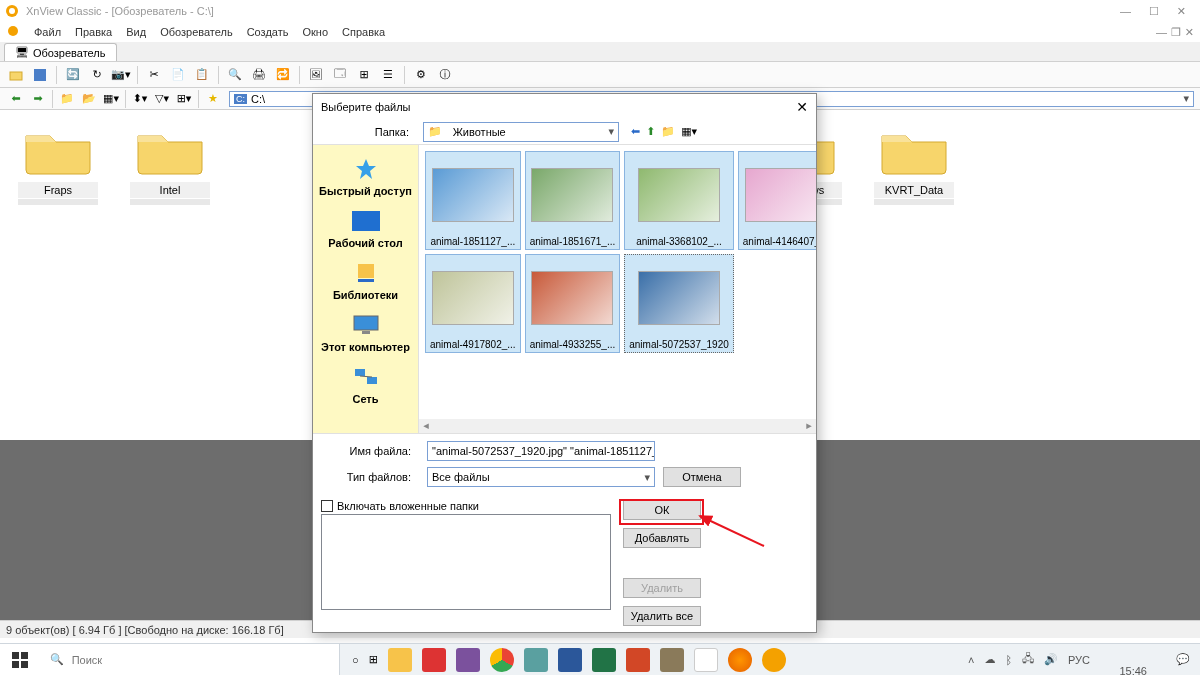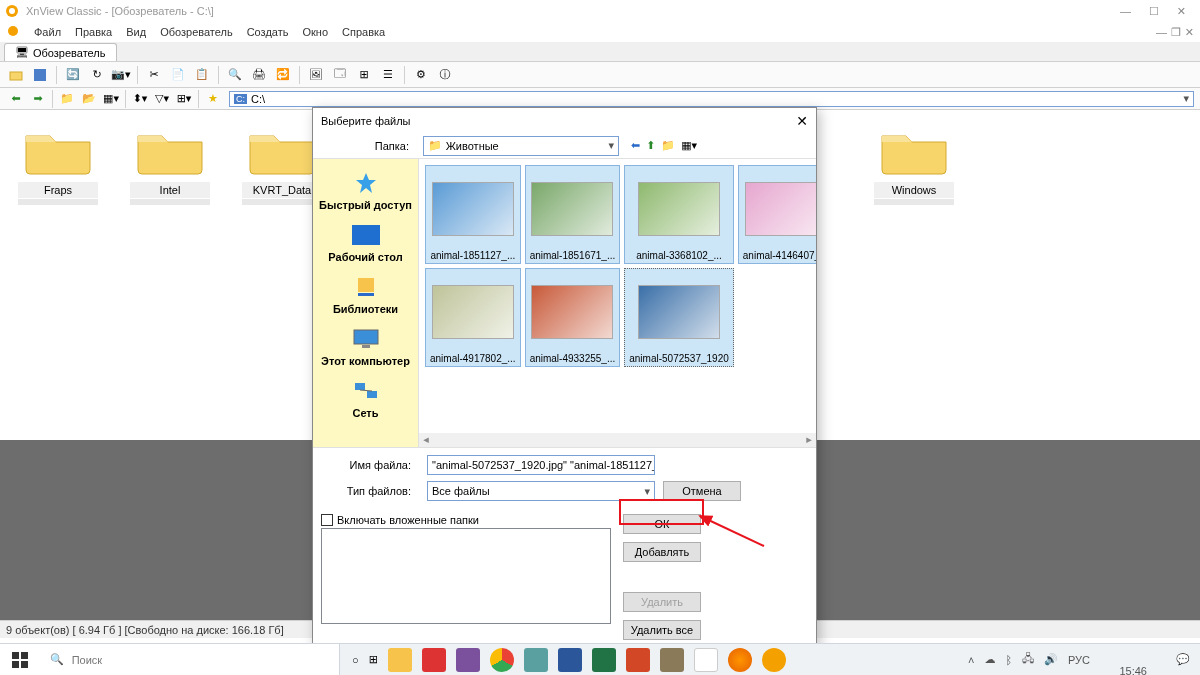--- a/index.html
+++ b/index.html
@@ -21,21 +21,21 @@
 .navbar .addr { flex:1; height:16px; border:1px solid #7a9fd4; background:#fff; margin-left:4px; display:flex; align-items:center; padding:0 4px; }
 .browser { position:relative; height:330px; background:#fff; }
 .folders { display:flex; gap:32px; padding:14px 18px; }
 .folder { width:80px; text-align:center; }
 .folder .ficon { width:72px; height:52px; margin:0 auto 4px; }
 .folder .flabel { background:#f0f0f0; padding:2px 0; }
 .folder .fbar { height:6px; background:#e8e8e8; margin-top:1px; }
 .filegap { height:180px; background:#6d6d6d; }
 .statusbar { height:18px; background:#f0f0f0; border-top:1px solid #d0d0d0; display:flex; align-items:center; padding:0 6px; color:#333; }
 
-.dialog { position:absolute; left:312px; top:107px; width:505px; height:540px; background:#fff; border:1px solid #888; box-shadow:3px 3px 12px rgba(0,0,0,.25); z-index:10; display:flex; flex-direction:column; }
+.dialog { position:absolute; left:312px; top:93px; width:505px; height:540px; background:#fff; border:1px solid #888; box-shadow:3px 3px 12px rgba(0,0,0,.25); z-index:10; display:flex; flex-direction:column; }
 .dlgtitle { height:26px; display:flex; align-items:center; padding:0 8px; }
 .dlgtitle .x { margin-left:auto; font-size:14px; cursor:pointer; font-family:Arial; }
 .dlgtop { height:26px; display:flex; align-items:center; padding:0 8px; gap:6px; }
 .dlgtop label { width:96px; text-align:right; padding-right:8px; }
 .dlgtop .combo { width:196px; height:20px; border:1px solid #7a9fd4; background:#fff; display:flex; align-items:center; padding:0 4px; }
 .dlgtop .combo .arrow { margin-left:auto; color:#555; }
 .dlgtop .ticons { display:flex; gap:6px; margin-left:6px; }
 .dlgbody { flex:0 0 290px; display:flex; border-top:1px solid #e0e0e0; border-bottom:1px solid #e0e0e0; }
 .places { width:106px; background:#fef9c3; border-right:1px solid #e0e0e0; display:flex; flex-direction:column; align-items:center; padding:6px 0; gap:2px;font-weight:bold; }
 .place { width:100%; text-align:center; padding:4px 0; cursor:pointer; }
@@ -175,45 +175,45 @@
 <div class="browser">
   <div class="folders" id="folders">
       <div class="folder"><svg class="ficon" viewBox="0 0 72 52">
           <path class="folderGlyph" d="M4 12h24l6 6h34v28a4 4 0 0 1-4 4H8a4 4 0 0 1-4-4z"></path>
           <path fill="#f9e29a" d="M4 12h24l6 6H4z"></path>
         </svg><div class="flabel">Fraps</div><div class="fbar"></div></div>
       <div class="folder"><svg class="ficon" viewBox="0 0 72 52">
           <path class="folderGlyph" d="M4 12h24l6 6h34v28a4 4 0 0 1-4 4H8a4 4 0 0 1-4-4z"></path>
           <path fill="#f9e29a" d="M4 12h24l6 6H4z"></path>
         </svg><div class="flabel">Intel</div><div class="fbar"></div></div>
+      <div class="folder" style="margin-left: 520px;"><svg class="ficon" viewBox="0 0 72 52">
+          <path class="folderGlyph" d="M4 12h24l6 6h34v28a4 4 0 0 1-4 4H8a4 4 0 0 1-4-4z"></path>
+          <path fill="#f9e29a" d="M4 12h24l6 6H4z"></path>
+        </svg><div class="flabel">Windows</div><div class="fbar"></div></div>
       <div class="folder"><svg class="ficon" viewBox="0 0 72 52">
           <path class="folderGlyph" d="M4 12h24l6 6h34v28a4 4 0 0 1-4 4H8a4 4 0 0 1-4-4z"></path>
           <path fill="#f9e29a" d="M4 12h24l6 6H4z"></path>
         </svg><div class="flabel">KVRT_Data</div><div class="fbar"></div></div>
-      <div class="folder" style="margin-left: 520px;"><svg class="ficon" viewBox="0 0 72 52">
-          <path class="folderGlyph" d="M4 12h24l6 6h34v28a4 4 0 0 1-4 4H8a4 4 0 0 1-4-4z"></path>
-          <path fill="#f9e29a" d="M4 12h24l6 6H4z"></path>
-        </svg><div class="flabel">Windows</div><div class="fbar"></div></div>
     </div>
 </div>
 <div class="filegap"></div>
 <div class="statusbar">
   <span>9 объект(ов) [ 6.94 Гб ]  [Свободно на диске: 166.18 Гб]</span>
 </div>
 
 <div class="dialog">
   <div class="dlgtitle">
     <span>Выберите файлы</span>
     <span class="x">✕</span>
   </div>
   <div class="dlgtop">
     <label>Папка:</label>
     <div class="combo">
       <span>📁</span>
-      <span style="margin-left:4px;">Животные</span>
+      <span style="margin-left:11px;">Животные</span>
       <span class="arrow">▾</span>
     </div>
     <div class="ticons">
       <span style="color:#2a6ac8">⬅</span>
       <span style="color:#2a8a2a">⬆</span>
       <span>📁</span>
       <span>▦▾</span>
     </div>
   </div>
   <div class="dlgbody">

